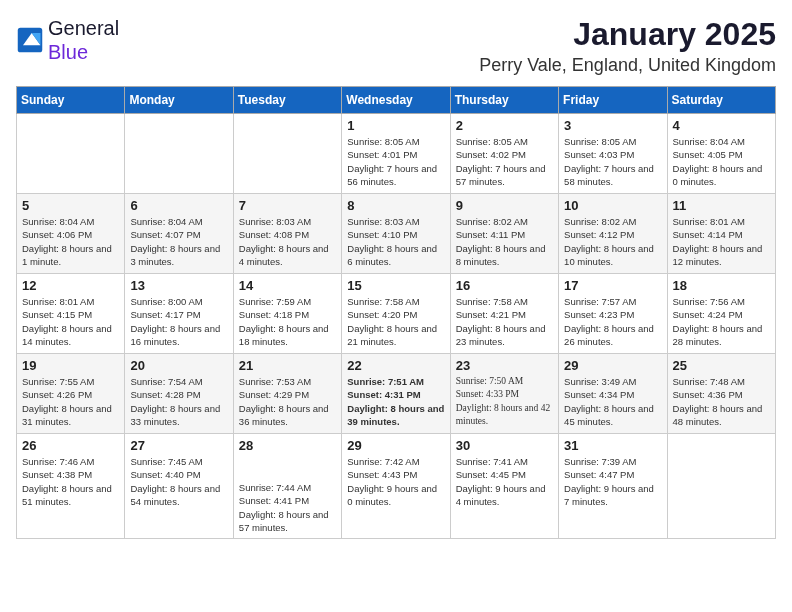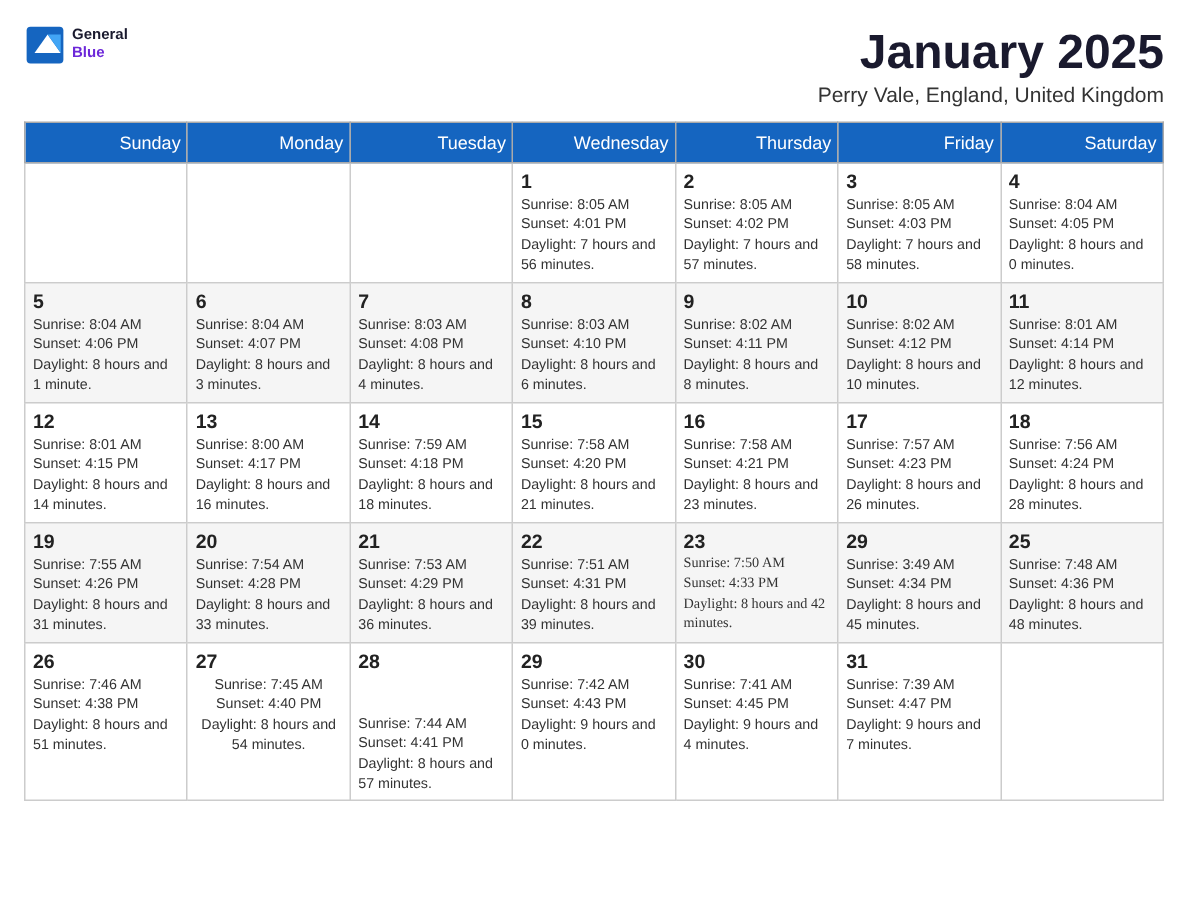--- a/index.html
+++ b/index.html
@@ -15,56 +15,56 @@
       align-items: flex-start;
       justify-content: space-between;
       margin-bottom: 10px;
     }
     .logo {
       display: flex;
       align-items: center;
       gap: 4px;
     }
     .logo-text {
-      font-size: 10px;
-      font-weight: bold;
+      font-size: 20px;
+      font-weight: normal;
       color: #1a1a2e;
       line-height: 1.2;
     }
     .logo-blue { color: #6d28d9; }
     .logo-icon {
       width: 28px;
       height: 28px;
     }
     .title-block {
       text-align: right;
       margin-left: 14px;
     }
     .month-title {
       font-size: 32px;
       font-weight: bold;
       color: #1a1a2e;
     }
     .location-title {
-      font-size: 14px;
+      font-size: 18px;
       color: #333;
       margin-top: 2px;
     }
     table {
       width: 100%;
       border-collapse: collapse;
       table-layout: fixed;
     }
     thead tr th {
       background-color: #1565c0;
       color: #fff;
       font-size: 12px;
-      font-weight: normal;
+      font-weight: bold;
       padding: 6px 4px;
-      text-align: right;
+      text-align: left;
       border: 1px solid #aaa;
     }
     tbody tr td {
       border: 1px solid #ccc;
       vertical-align: top;
       padding: 4px 5px;
       height: 80px;
       font-size: 10px;
       color: #222;
       background: #fff;
@@ -252,21 +252,21 @@
 Daylight: 8 hours and 33 minutes.</div>
         </td>
         <td>
           <div class="day-number">21</div>
           <div class="day-info" style="white-space: pre-line;">Sunrise: 7:53 AM
 Sunset: 4:29 PM
 Daylight: 8 hours and 36 minutes.</div>
         </td>
         <td>
           <div class="day-number">22</div>
-          <div class="day-info" style="white-space: pre-line;">Sunrise: 7:51 AM
+          <div class="day-info" style="white-space: pre-line; font-weight: bold;">Sunrise: 7:51 AM
 Sunset: 4:31 PM
 Daylight: 8 hours and 39 minutes.</div>
         </td>
         <td>
           <div class="day-number">23</div>
           <div class="day-info" style="white-space: pre-line; font-family: Liberation Serif, serif;">Sunrise: 7:50 AM
 Sunset: 4:33 PM
 Daylight: 8 hours and 42 minutes.</div>
         </td>
         <td>
@@ -284,21 +284,21 @@
       </tr>
       <tr>
         <td>
           <div class="day-number">26</div>
           <div class="day-info" style="white-space: pre-line;">Sunrise: 7:46 AM
 Sunset: 4:38 PM
 Daylight: 8 hours and 51 minutes.</div>
         </td>
         <td>
           <div class="day-number">27</div>
-          <div class="day-info" style="white-space: pre-line; text-align: center;">Sunrise: 7:45 AM
+          <div class="day-info" style="white-space: pre-line;">Sunrise: 7:45 AM
 Sunset: 4:40 PM
 Daylight: 8 hours and 54 minutes.</div>
         </td>
         <td>
           <div class="day-number">28</div>
           <div class="day-info" style="white-space: pre-line; margin-top: 28px;">Sunrise: 7:44 AM
 Sunset: 4:41 PM
 Daylight: 8 hours and 57 minutes.</div>
         </td>
         <td>

